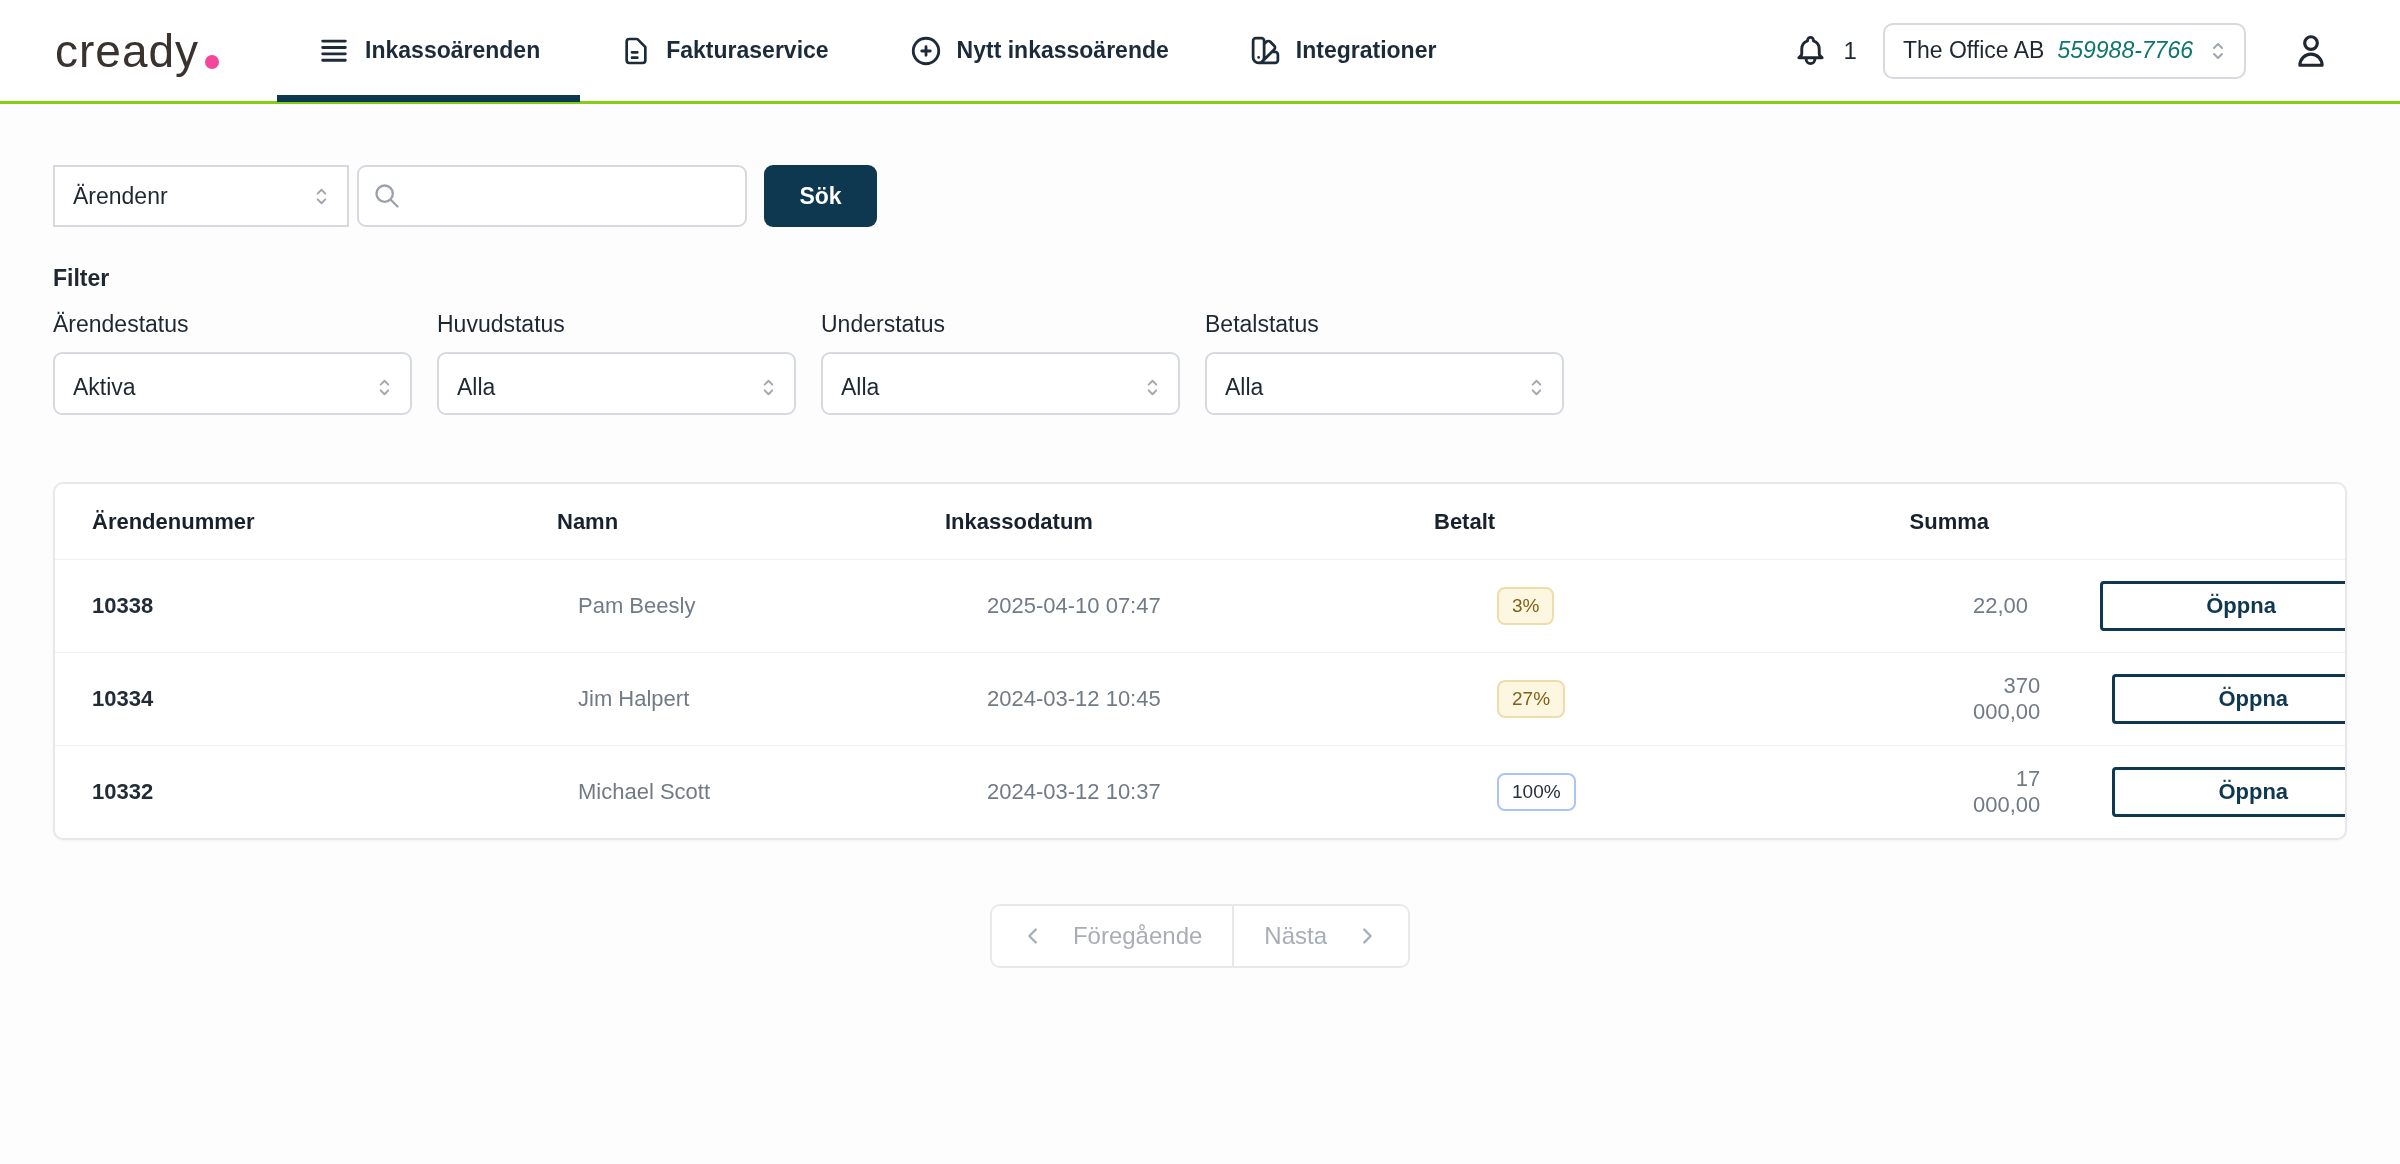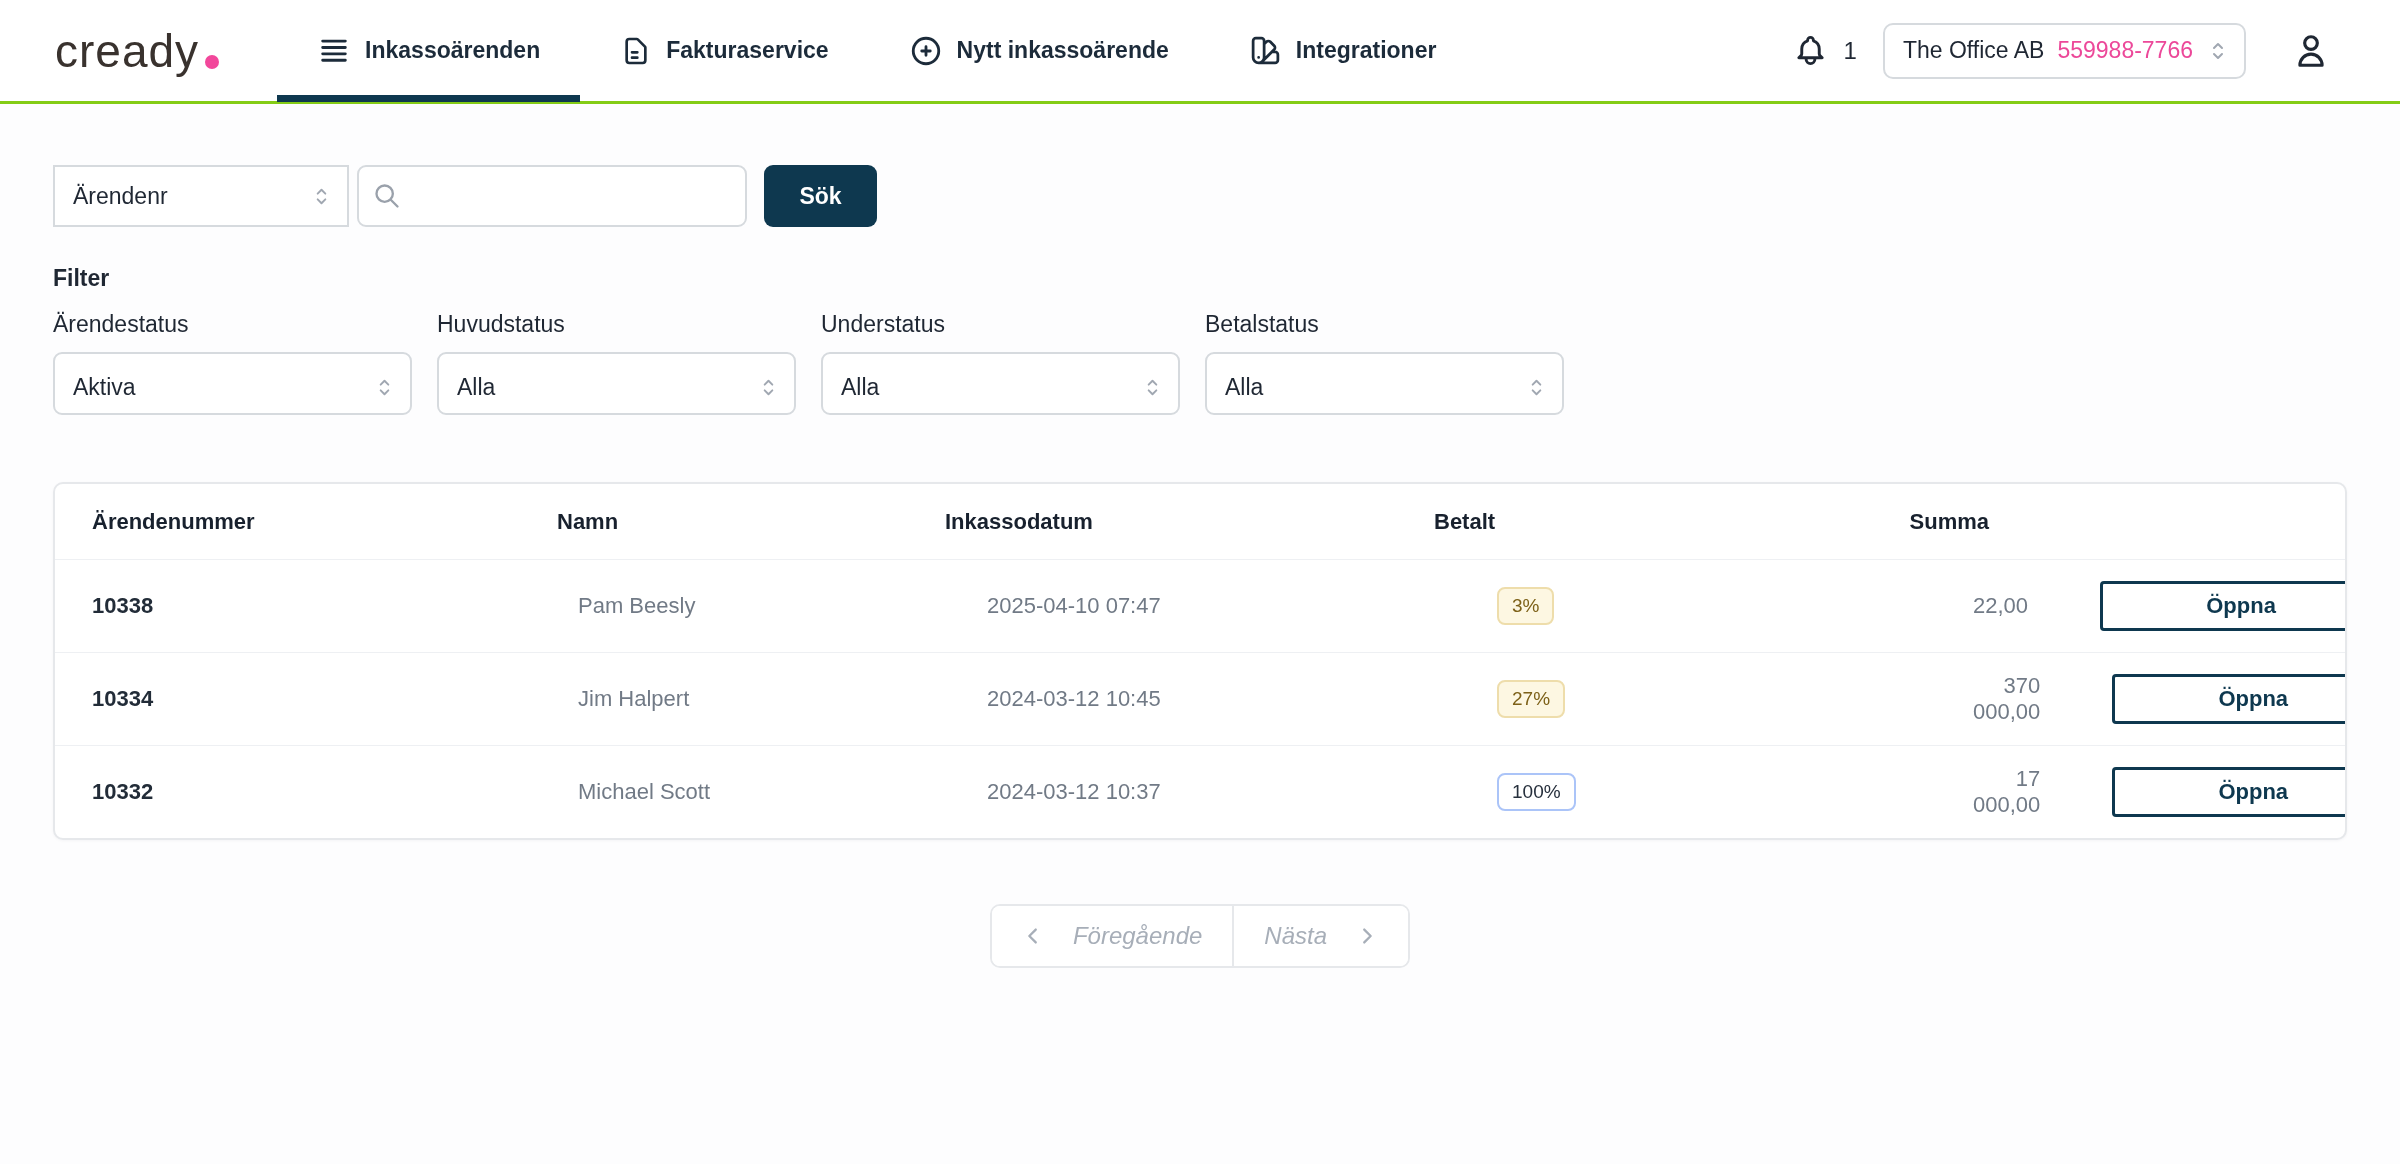--- a/index.html
+++ b/index.html
@@ -38,21 +38,21 @@
   }
   .header-right { margin-left:auto; display:flex; align-items:center; }
   .bell-wrap { display:flex; align-items:center; gap:16px; cursor:pointer; }
   .bell-count { font-size:24px; color:#1f2733; }
   .company-select {
     margin-left:26px; height:56px; border:2px solid #d6dade; border-radius:10px;
     display:flex; align-items:center; padding:0 14px 0 18px; gap:13px;
     font-size:23px; background:#fff; cursor:pointer;
   }
   .company-name { color:#1f2733;text-align:center; }
-  .company-org { color:#ec4899; }
+  .company-org { color:#0f766e;font-style:italic; }
   .avatar-btn { margin-left:46px; background:none; border:none; cursor:pointer; color:#1f2733; }
 
   
   .main { padding:0 53px; }
 
   .search-row { margin-top:61px; display:flex; align-items:center; }
   .field-select {
     width:296px; height:62px; border:2px solid #d6dade; border-radius:0;
     display:flex; align-items:center; justify-content:space-between;
     padding:0 14px 0 18px; font-size:23px; color:#1f2733; background:#fff;
@@ -115,21 +115,20 @@
   
   .pagination { display:flex; justify-content:center; margin-top:64px; }
   .pag-group {
     display:flex; border:2px solid #e6e8eb; border-radius:10px; overflow:hidden;
     background:#fff;
   }
   .pag-btn {
     display:flex; align-items:center; gap:29px; height:60px; padding:0 30px;
     font-size:24px; color:#a7aeb8; background:#fff; border:none; font-family:inherit;
     cursor:default;
-    font-style:italic;
   }
   .pag-prev { border-right:2px solid #e6e8eb; }
 </style>
 </head>
 <body>
 
 <header class="header">
   <div class="logo">
     <span class="logo-text">cready</span>
     <span class="logo-dot"></span>

